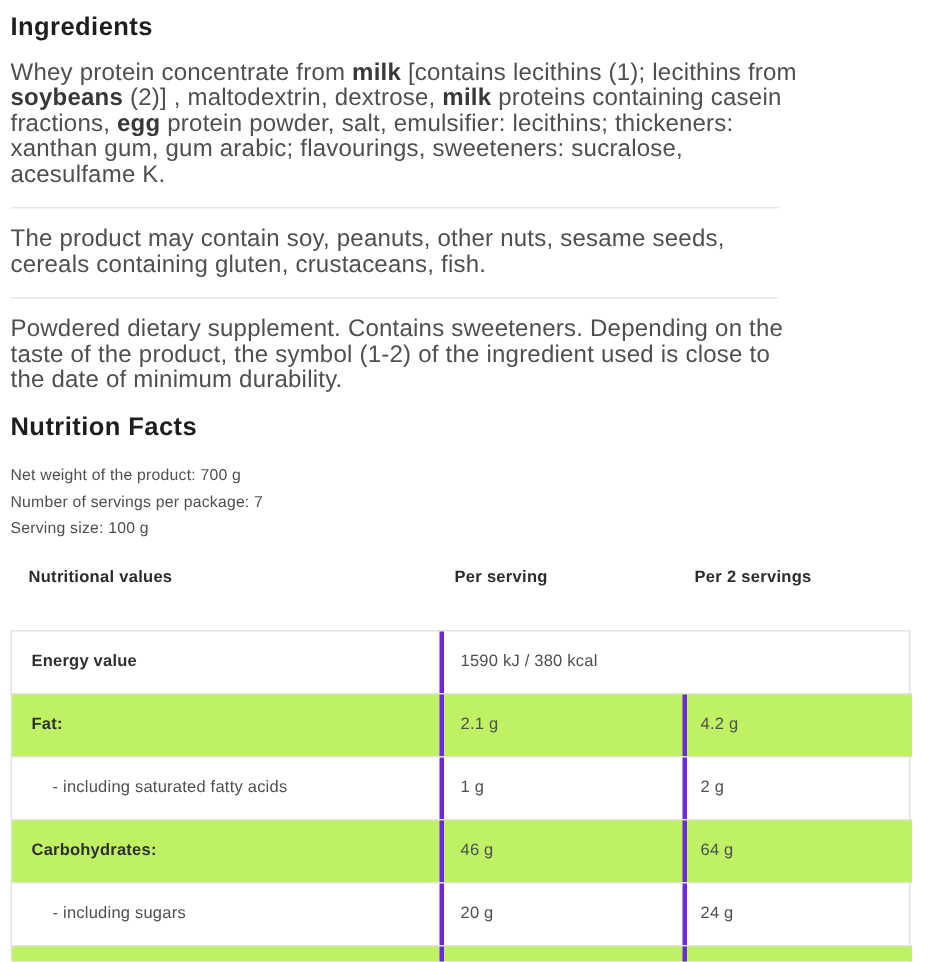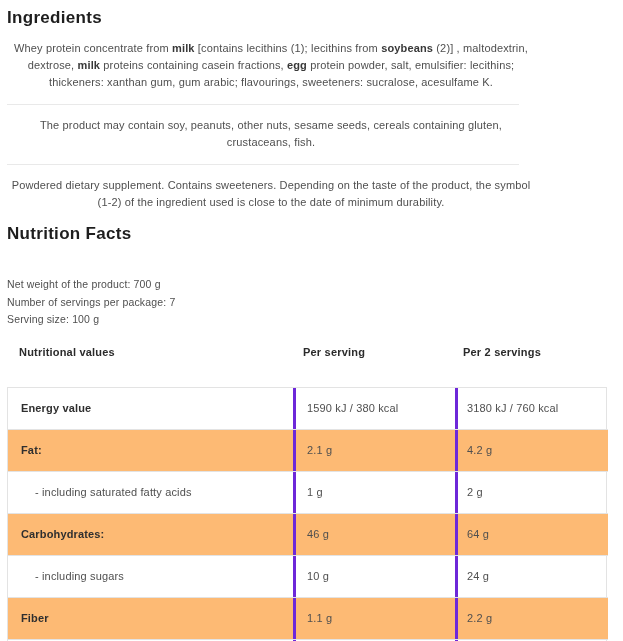--- a/index.html
+++ b/index.html
@@ -12,31 +12,31 @@
   .page { width: 535px; height: 641px; padding: 7px 0 0 7px; }
 
   h2.section-heading {
     font-size: 17px; font-weight: 700; color: #1e1e1e;
     letter-spacing: 0.3px; line-height: 22px;
   }
   #ingredients-heading { margin-bottom: 11px; }
   #nutrition-heading { margin-top: 12px; margin-bottom: 11px; }
 
   p.body-text {
-    font-size: 11px; line-height: 17px; color: #4f4f4f;
-    letter-spacing: 0.15px; max-width: 598px; text-align: center;
+    font-size: 16px; line-height: 17px; color: #4f4f4f;
+    letter-spacing: 0.15px; max-width: 598px;
   }
   p.body-text strong { font-weight: 700; color: #383838; }
 
   hr.divider {
     border: none; border-top: 1px solid #e9e9e9;
     margin: 13px 16px 12px 0;
   }
 
-  .meta-block { margin-top: 31px; }
+  .meta-block { margin-top: 13px; }
   p.meta-line {
     font-size: 10.5px; line-height: 17.5px; color: #4f4f4f;
     letter-spacing: 0.15px;
   }
 
   .ntable-wrap { margin-top: 17px; }
   .grid-row {
     display: grid;
     grid-template-columns: 285px 162px 152px;
     width: 600px;
@@ -49,21 +49,21 @@
   .thead-cell.c2, .tcell.c2 { padding-left: 11px; }
   .thead-cell.c3, .tcell.c3 { padding-left: 9px; }
 
   .ntable {
     width: 600px;
     border: 1px solid #e3e3e3;
     background: #ffffff;
   }
   .trow { border-top: 1px solid #e3e3e3; }
   .trow:first-child { border-top: none; }
-  .trow.alt { background: #fdba74; }
+  .trow.alt { background: #bef264; }
   .tcell {
     min-height: 41px;
     display: flex; align-items: center;
     font-size: 11px; color: #4f4f4f; letter-spacing: 0.15px;
     padding-left: 13px;
   }
   .tcell.c2, .tcell.c3 { border-left: 3px solid #6d28d9; }
   .tcell.c-label { font-weight: 700; color: #2f2f2f; }
   .trow.indent .tcell.c-label {
     font-weight: 400; color: #4f4f4f; padding-left: 27px;
@@ -100,21 +100,20 @@
       <div class="thead-cell c1">Nutritional values</div>
       <div class="thead-cell c2">Per serving</div>
       <div class="thead-cell c3">Per 2 servings</div>
     </div>
 
     <div class="ntable">
 
       <div class="grid-row trow">
         <div class="tcell c1 c-label">Energy value</div>
         <div class="tcell c2">1590 kJ / 380 kcal</div>
-        <div class="tcell c3">3180 kJ / 760 kcal</div>
       </div>
 
       <div class="grid-row trow alt">
         <div class="tcell c1 c-label">Fat:</div>
         <div class="tcell c2">2.1 g</div>
         <div class="tcell c3">4.2 g</div>
       </div>
 
       <div class="grid-row trow indent">
         <div class="tcell c1 c-label">- including saturated fatty acids</div>
@@ -123,21 +122,21 @@
       </div>
 
       <div class="grid-row trow alt">
         <div class="tcell c1 c-label">Carbohydrates:</div>
         <div class="tcell c2">46 g</div>
         <div class="tcell c3">64 g</div>
       </div>
 
       <div class="grid-row trow indent">
         <div class="tcell c1 c-label">- including sugars</div>
-        <div class="tcell c2">10 g</div>
+        <div class="tcell c2">20 g</div>
         <div class="tcell c3">24 g</div>
       </div>
 
       <div class="grid-row trow alt">
         <div class="tcell c1 c-label">Fiber</div>
         <div class="tcell c2">1.1 g</div>
         <div class="tcell c3">2.2 g</div>
       </div>
 
       <div class="grid-row trow">

